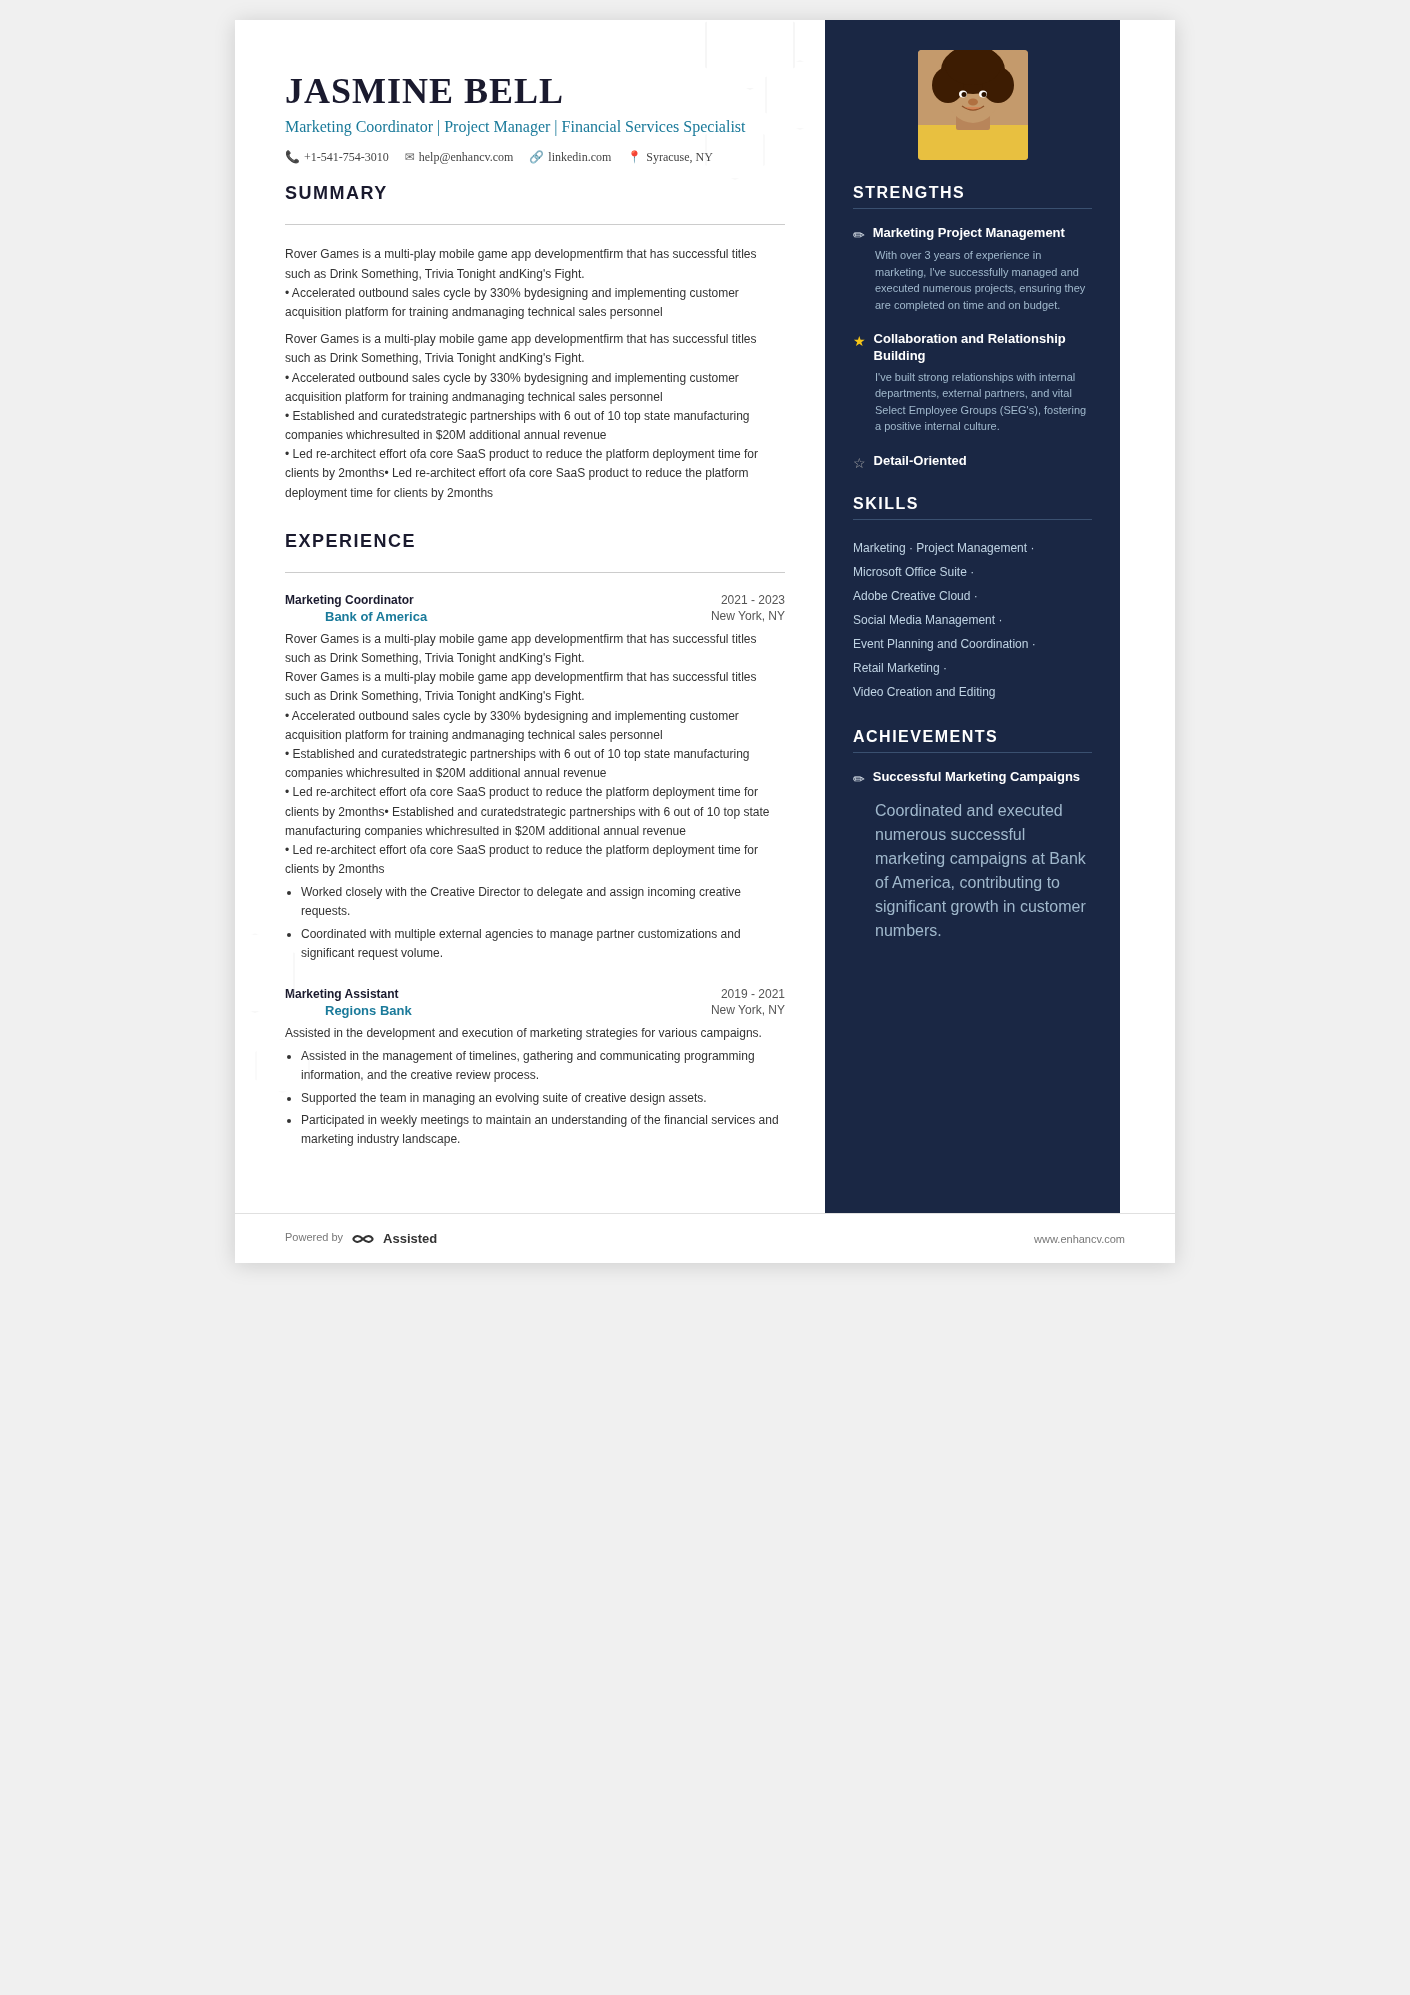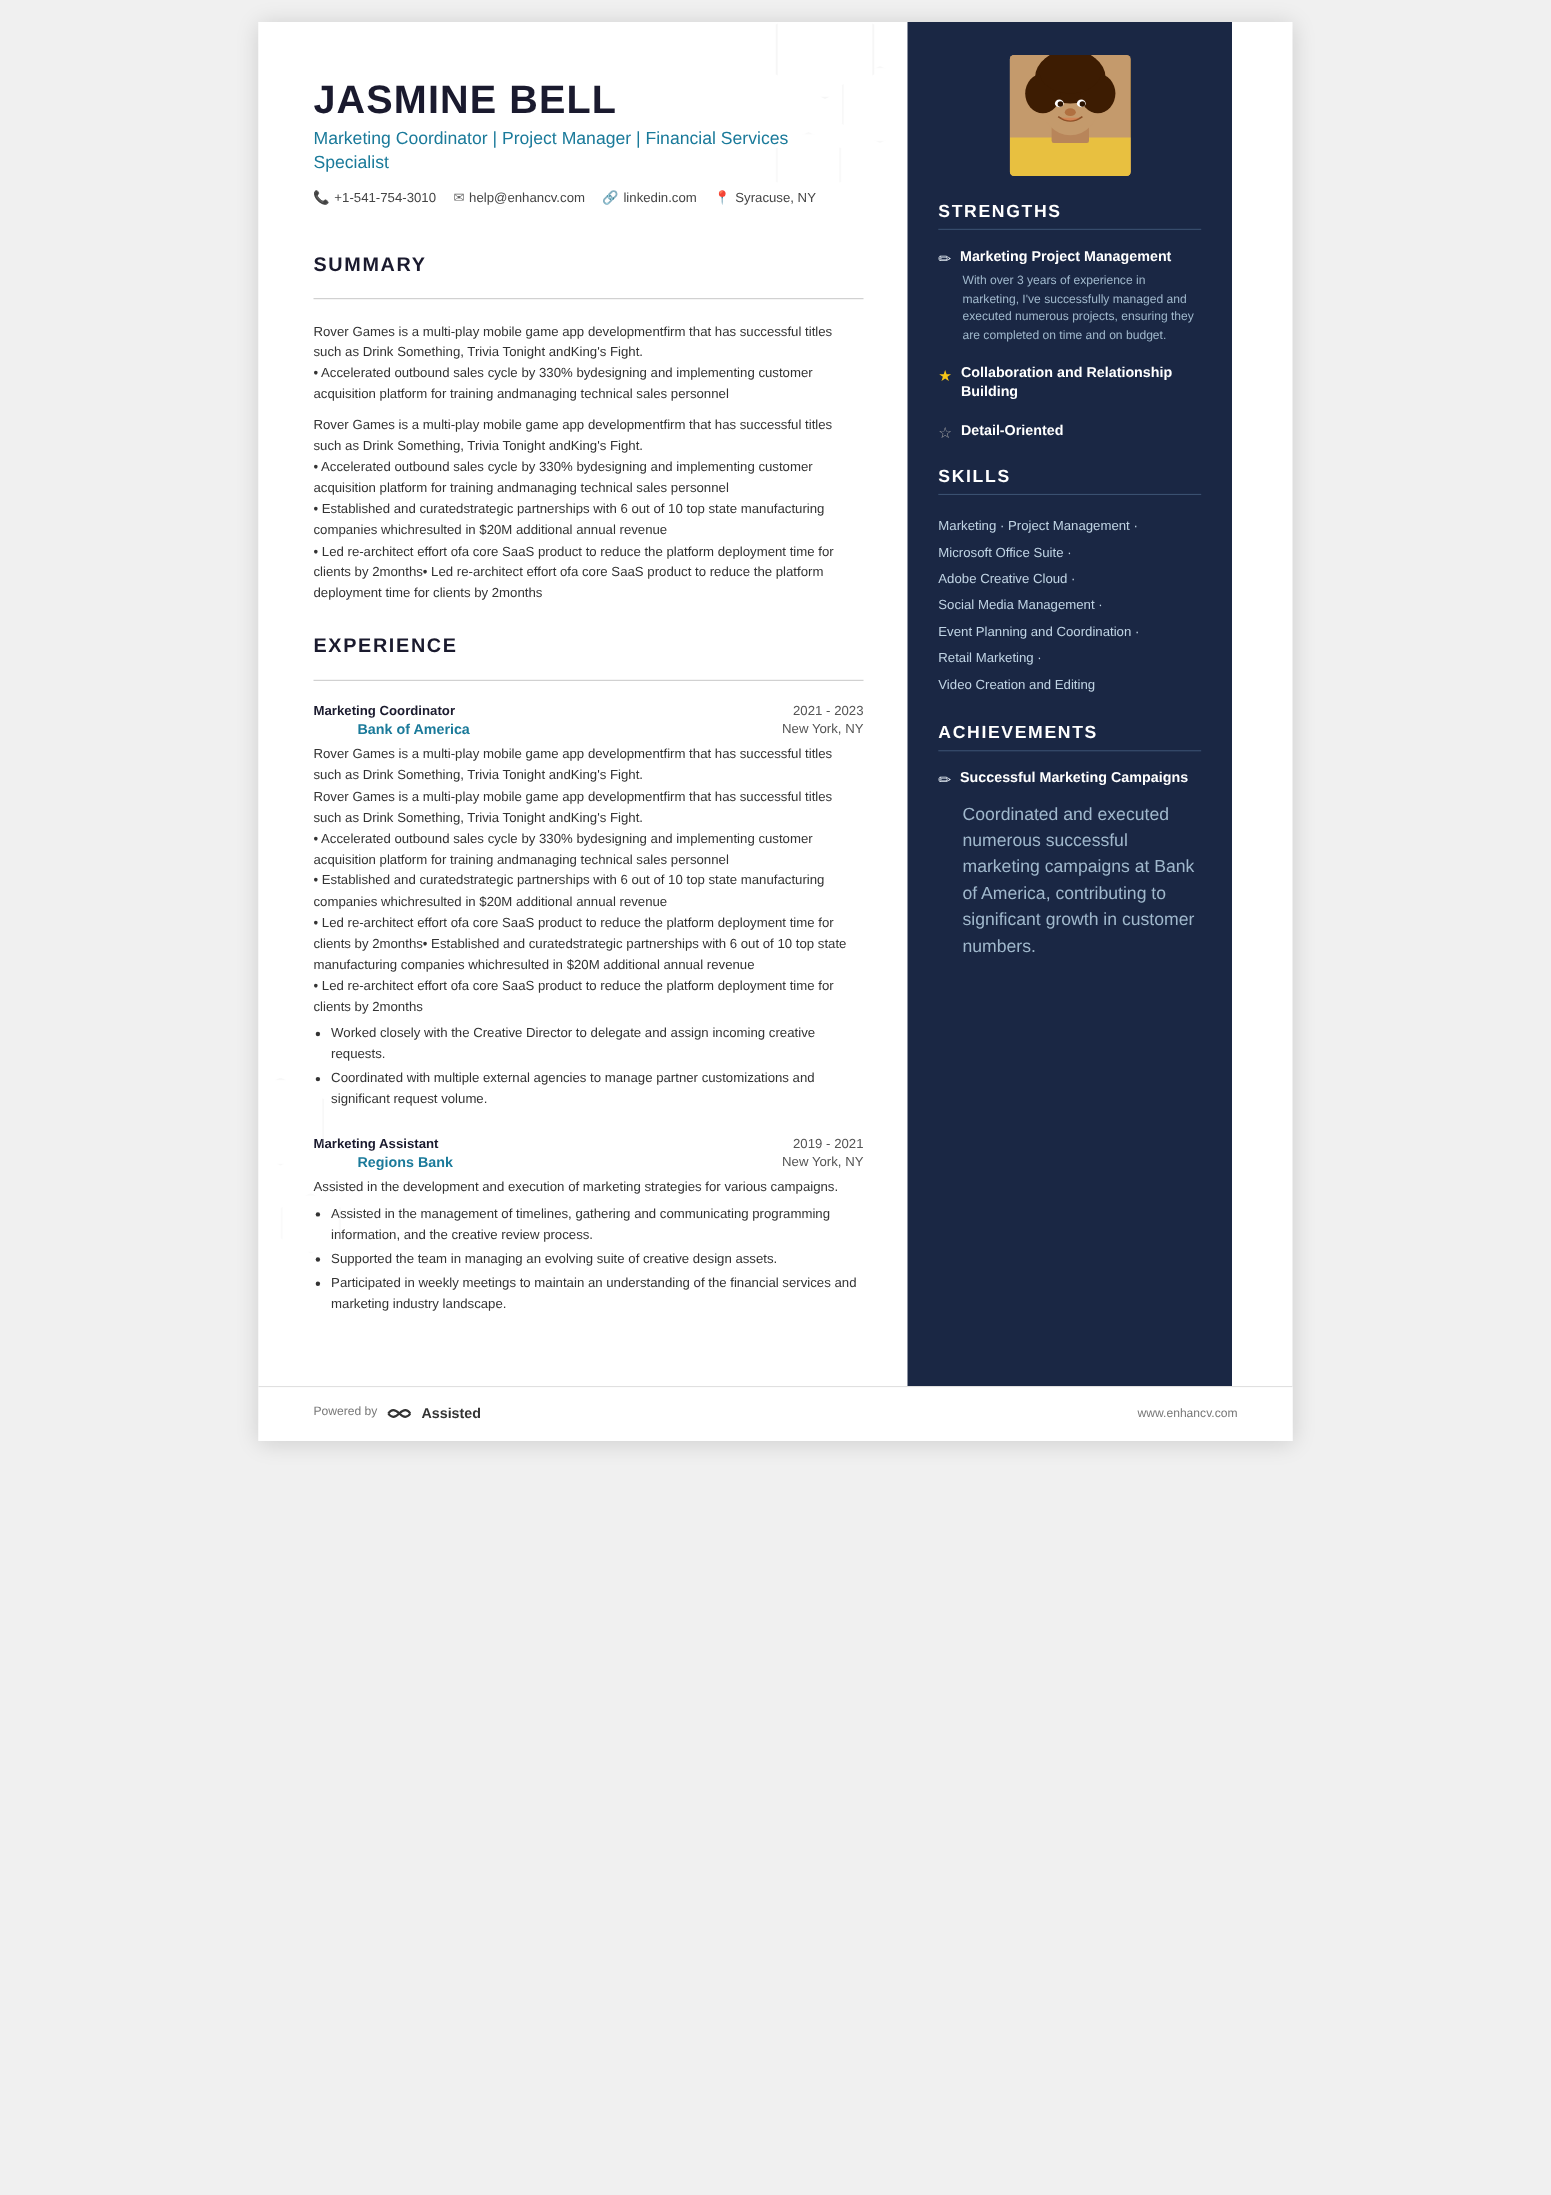--- a/index.html
+++ b/index.html
@@ -41,22 +41,23 @@
     .hex {
       position: absolute;
       width: 80px;
       height: 80px;
       background: transparent;
       border: 2px solid #e8e8e8;
       clip-path: polygon(50% 0%, 100% 25%, 100% 75%, 50% 100%, 0% 75%, 0% 25%);
     }
     
     .header {
-      margin-bottom: 43px;
+      margin-bottom: 18px;
       padding-top: 10px;
+      font-family: Liberation Serif, serif;
     }
     .name {
       font-size: 36px;
       font-weight: 900;
       color: #1a1a2e;
       letter-spacing: 1px;
       text-transform: uppercase;
     }
     .title {
       font-size: 16px;
@@ -417,20 +418,21 @@
             <span class="strength-name">Marketing Project Management</span>
           </div>
           <div class="strength-desc">With over 3 years of experience in marketing, I've successfully managed and executed numerous projects, ensuring they are completed on time and on budget.</div>
         </div>
 
         <div class="strength-item">
           <div class="strength-header">
             <span class="strength-icon" style="color:#f5c518;">★</span>
             <span class="strength-name">Collaboration and Relationship Building</span>
           </div>
+          <div class="strength-desc">I've built strong relationships with internal departments, external partners, and vital Select Employee Groups (SEG's), fostering a positive internal culture.</div>
         </div>
 
         <div class="strength-item">
           <div class="strength-header">
             <span class="strength-icon" style="color:#aaa;">☆</span>
             <span class="strength-name">Detail-Oriented</span>
           </div>
         </div>
       </div>
 

